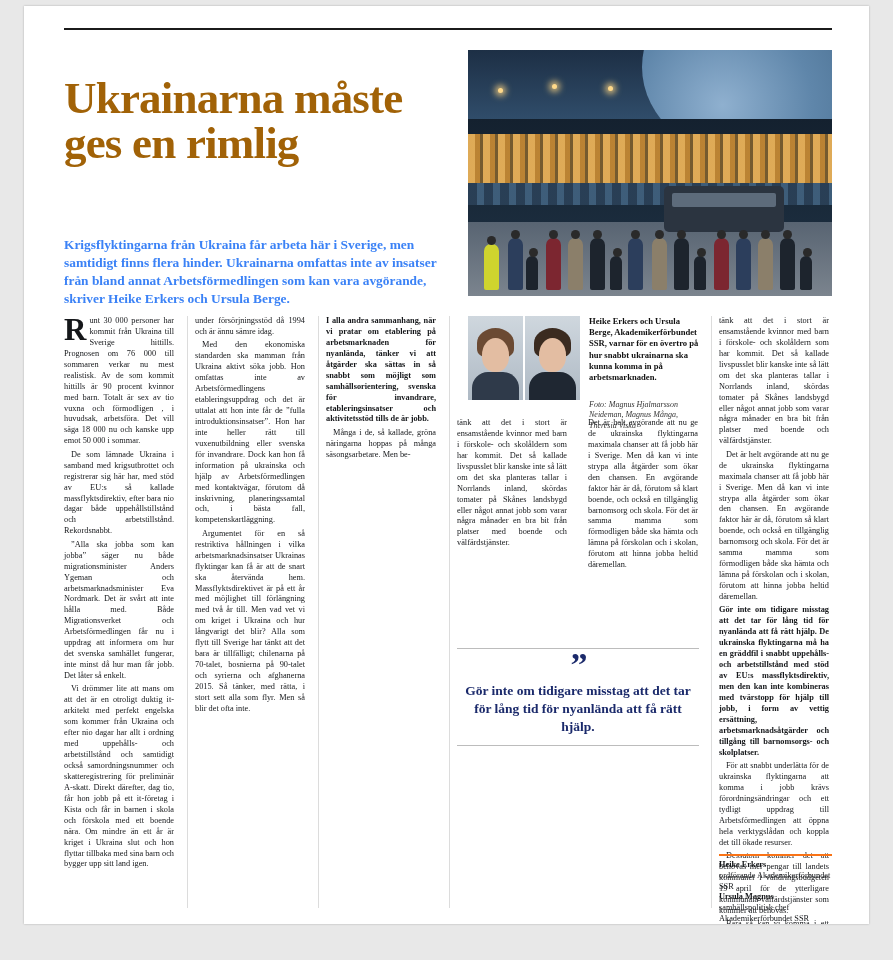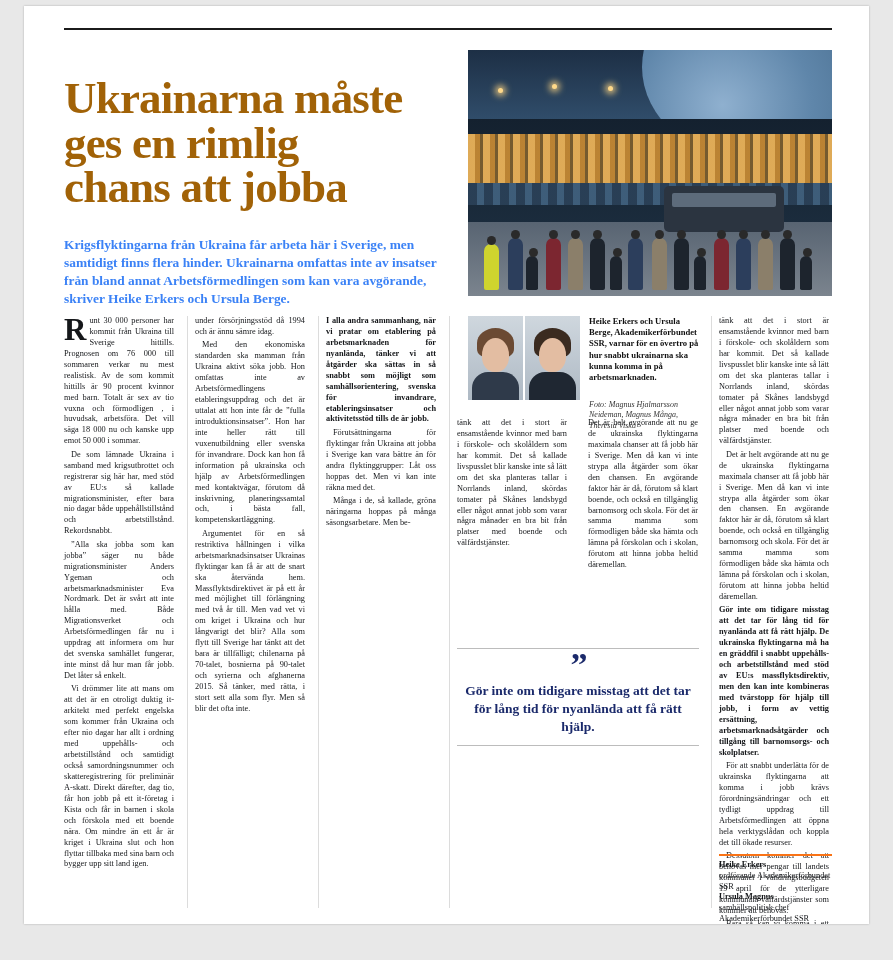--- a/index.html
+++ b/index.html
@@ -301,21 +301,20 @@
 <body>
 
 <div class="page">
   <div class="inner">
 
     <div class="toprule"></div>
 
     <h1 class="headline">
       <div>Ukrainarna måste</div>
       <div>ges en rimlig</div>
-      <div>chans att jobba</div>
     </h1>
 
     <div class="lead">Krigsflyktingarna från Ukraina får arbeta här i Sverige, men samtidigt finns flera hinder. Ukrainarna omfattas inte av insatser från bland annat Arbetsförmedlingen som kan vara avgörande, skriver Heike Erkers och Ursula Berge.</div>
 
     <div class="hero">
       <div class="sky"></div>
       <div class="dome"></div>
       <div class="building"></div>
       <div class="glassband"></div>
       <div class="glassband2"></div>
@@ -360,35 +359,34 @@
     <div class="photo-caption">Heike Erkers och Ursula Berge, Akademikerförbundet SSR, varnar för en övertro på hur snabbt ukrainarna ska kunna komma in på arbetsmarknaden.</div>
     <div class="photo-credit">Foto: Magnus Hjalmarsson Neideman, Magnus Många, Theresia Viska</div>
 
     <div class="vsep" style="left:123px; top:288px; height:592px"></div>
     <div class="vsep" style="left:254px; top:288px; height:592px"></div>
     <div class="vsep" style="left:385px; top:288px; height:592px"></div>
     <div class="vsep" style="left:647px; top:288px; height:592px"></div>
 
     <div class="col col1">
       <p class="noind"><span class="dropcap">R</span><span>unt 30 000 personer har kommit från Ukraina till Sverige hittills. Prognosen om 76 000 till sommaren verkar nu mest realistisk. Av de som kommit hittills är 90 procent kvinnor med barn. Totalt är sex av tio vuxna och förmodligen , i huvudsak, arbetsföra. Det vill säga 18 000 nu och kanske upp emot 50 000 i sommar.</span></p>
-      <p>De som lämnade Ukraina i samband med krigsutbrottet och registrerar sig här har, med stöd av EU:s så kallade migrationsminister, efter bara nio dagar både uppehållstillstånd och arbetstillstånd. Rekordsnabbt.</p>
+      <p>De som lämnade Ukraina i samband med krigsutbrottet och registrerar sig här har, med stöd av EU:s så kallade massflyktsdirektiv, efter bara nio dagar både uppehållstillstånd och arbetstillstånd. Rekordsnabbt.</p>
       <p>”Alla ska jobba som kan jobba” säger nu både migrationsminister Anders Ygeman och arbetsmarknadsminister Eva Nordmark. Det är svårt att inte hålla med. Både Migrationsverket och Arbetsförmedlingen får nu i uppdrag att informera om hur det svenska samhället fungerar, inte minst då hur man får jobb. Det låter så enkelt.</p>
       <p>Vi drömmer lite att mans om att det är en otroligt duktig it-arkitekt med perfekt engelska som kommer från Ukraina och efter nio dagar har allt i ordning med uppehålls- och arbetstillstånd och samtidigt också samordningsnummer och skatteregistrering för preliminär A-skatt. Direkt därefter, dag tio, får hon jobb på ett it-företag i Kista och får in barnen i skola och förskola med ett boende nära. Om mindre än ett år är kriget i Ukraina slut och hon flyttar tillbaka med sina barn och bygger upp sitt land igen.</p>
 
     </div>
 
     <div class="col col2">
       <p class="noind">under försörjningsstöd då 1994 och är ännu sämre idag.</p>
       <p>Med den ekonomiska standarden ska mamman från Ukraina aktivt söka jobb. Hon omfattas inte av Arbetsförmedlingens etableringsuppdrag och det är uttalat att hon inte får de ”fulla introduktionsinsatser”. Hon har inte heller rätt till vuxenutbildning eller svenska för invandrare. Dock kan hon få information på ukrainska och hjälp av Arbetsförmedlingen med kontaktvägar, förutom då inskrivning, planeringssamtal och, i bästa fall, kompetenskartläggning.</p>
       <p>Argumentet för en så restriktiva hållningen i vilka arbetsmarknadsinsatser Ukrainas flyktingar kan få är att de snart ska återvända hem. Massflyktsdirektivet är på ett år med möjlighet till förlängning med två år till. Men vad vet vi om kriget i Ukraina och hur långvarigt det blir? Alla som flytt till Sverige har tänkt att det bara är tillfälligt; chilenarna på 70-talet, bosnierna på 90-talet och syrierna och afghanerna 2015. Så tänker, med rätta, i stort sett alla som flyr. Men så blir det ofta inte.</p>
     </div>
 
     <div class="col col3">
       <p class="bold">I alla andra sammanhang, när vi pratar om etablering på arbetsmarknaden för nyanlända, tänker vi att åtgärder ska sättas in så snabbt som möjligt som samhällsorientering, svenska för invandrare, etableringsinsatser och aktivitetsstöd tills de är jobb.</p>
-      <p>Förutsättningarna för flyktingar från Ukraina att jobba i Sverige kan vara bättre än för andra flyktinggrupper: Låt oss hoppas det. Men vi kan inte räkna med det.</p>
       <p>Många i de, så kallade, gröna näringarna hoppas på många säsongsarbetare. Men be-</p>
     </div>
 
     <div class="col col4">
       <p class="noind">tänk att det i stort är ensamstående kvinnor med barn i förskole- och skolåldern som har kommit. Det så kallade livspusslet blir kanske inte så lätt om det ska planteras tallar i Norrlands inland, skördas tomater på Skånes landsbygd eller något annat jobb som varar några månader en bra bit från platser med boende och välfärdstjänster.</p>
     </div>
 
     <div class="col col5">
       <p class="noind">Det är helt avgörande att nu ge de ukrainska flyktingarna maximala chanser att få jobb här i Sverige. Men då kan vi inte strypa alla åtgärder som ökar den chansen. En avgörande faktor här är då, förutom så klart boende, och också en tillgänglig barnomsorg och skola. För det är samma mamma som förmodligen både ska hämta och lämna på förskolan och i skolan, förutom att hinna jobba heltid däremellan.</p>
     </div>

